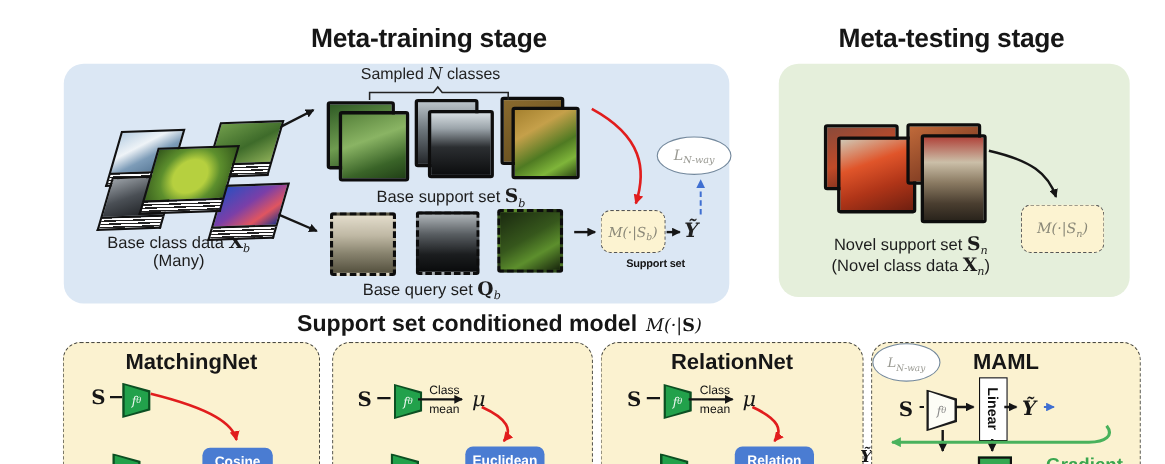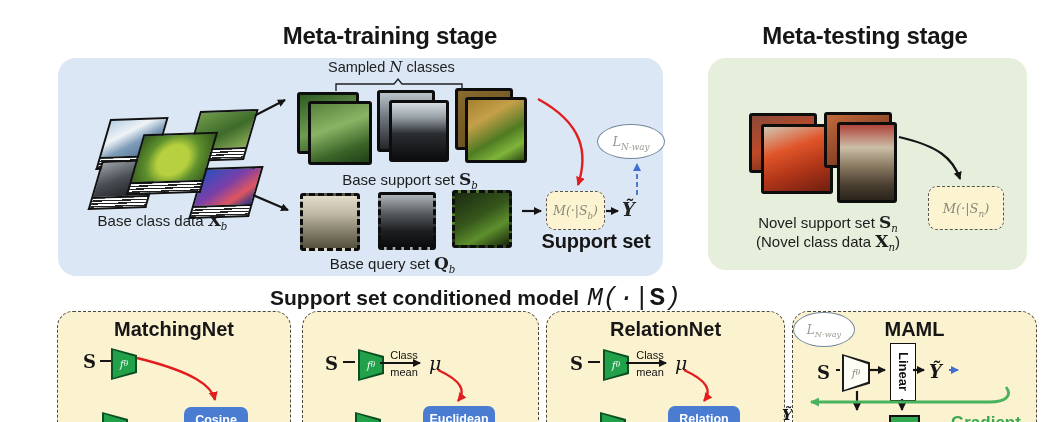--- a/index.html
+++ b/index.html
@@ -37,21 +37,21 @@
               background:repeating-linear-gradient(180deg,#fff 0 1.6px,#222 1.6px 2.9px);}
   .pt-sky{background:linear-gradient(150deg,#b9d0e4 0%,#eef3f7 35%,#7d9cb8 60%,#4a6b8a 100%);}
   .pt-bird{background:linear-gradient(150deg,#6f9c4a 0%,#3e6b2a 55%,#8cae57 100%);}
   .pt-wreath{background:radial-gradient(circle at 50% 55%,#b6d03f 0 35%,#5d8f2d 60%,#33571c 100%);}
   .pt-smoke{background:linear-gradient(160deg,#9aa0a6 0%,#4a4f55 45%,#17191c 100%);}
   .pt-nebula{background:linear-gradient(140deg,#2a4fc0 0%,#7a3fa8 45%,#e05560 75%,#26348a 100%);}
   
   .mbox{background:#fcf3d1;border:1.6px dashed #555;border-radius:9px;display:flex;
         align-items:center;justify-content:center;color:#8a8878;}
   .mbox .math{color:#8a8878;text-align:center;}
-  .caption{font-size:20px;font-weight:bold;line-height:16px;text-align:center;letter-spacing:-0.2px;}
+  .caption{font-size:10px;font-weight:bold;line-height:16px;text-align:center;letter-spacing:-0.2px;}
   .loss{background:#ffffff;border:1.5px solid #73889c;border-radius:50%;display:flex;
         align-items:center;justify-content:center;color:#9a9a93;}
   
   .bbox{position:absolute;top:311px;height:135px;background:#fbf2d0;border:1.6px dashed #4a4a42;
         border-radius:16px;box-sizing:border-box;}
   .bbox-title{position:absolute;top:6px;left:0;right:0;text-align:center;font-size:20px;font-weight:bold;}
   .trap{position:absolute;}
   .t-outer{position:absolute;inset:0;background:#0c4f22;clip-path:polygon(0 0,100% 22%,100% 78%,0 100%);}
   .t-inner{position:absolute;inset:2px;background:#22a14b;clip-path:polygon(0 0,100% 24%,100% 76%,0 100%);}
   .t-label{position:absolute;inset:0;display:flex;align-items:center;justify-content:center;
@@ -96,20 +96,21 @@
       <div class="pile-pages" style="width:60px;"></div>
   </div>
   <div class="pile" style="left:135px;top:133px;z-index:3;">
     <div class="pile-top pt-wreath" style="width:74px;height:50px;"></div>
       <div class="pile-pages" style="width:74px;"></div>
   </div>
 
   <div class="abs lbl" style="left:70px;top:210px;width:185px;">
     <span>Base class data </span><span class="sym">X</span><sub class="math">b</sub>
   </div>
+  <div class="abs lbl" style="left:70px;top:229px;width:185px;">(Many)</div>
 
   <div class="abs" style="left:328px;top:58px;font-size:14.5px;color:#222;">
     <span>Sampled </span><span class="math" style="font-size:15px;">N</span><span> classes</span>
   </div>
 
   <div class="photo img-sbird-b" style="left:297px;top:92px;width:62px;height:62px;"></div>
   <div class="photo img-sbird-f" style="left:308px;top:101px;width:64px;height:64px;"></div>
   <div class="photo img-dog-b" style="left:377px;top:90px;width:58px;height:62px;"></div>
   <div class="photo img-dog-f" style="left:389px;top:100px;width:60px;height:62px;"></div>
   <div class="photo img-snake-b" style="left:455px;top:88px;width:58px;height:62px;"></div>
@@ -149,21 +150,21 @@
   <div class="abs lbl" style="left:718px;top:231px;width:220px;">
     <span>(Novel class data </span><span class="sym">X</span><sub class="math">n</sub><span>)</span>
   </div>
 
   <div class="abs mbox" style="left:928px;top:186px;width:76px;height:44px;">
     <span class="math" style="font-size:13px;"><span>M(·|S</span><sub>n</sub><span>)</span></span>
   </div>
 
   <div class="abs" style="left:270px;top:283px;width:540px;display:flex;align-items:baseline;gap:8px;">
     <span style="font-size:21px;font-weight:bold;">Support set conditioned model</span>
-    <span class="math" style="font-size:26px;font-family:Liberation Mono, monospace;"><span>M(·|</span><span style="font-weight:bold;font-style:normal;">S</span><span>)</span></span>
+    <span class="math" style="font-size:16px;"><span>M(·|</span><span style="font-weight:bold;font-style:normal;">S</span><span>)</span></span>
   </div>
 
   <div class="bbox" style="left:57px;width:234px;">
     <div class="bbox-title">MatchingNet</div>
     <div class="abs sym" style="left:25px;top:39px;font-size:18px;">S</div>
     <div class="trap" style="left:53px;top:36px;width:26px;height:32px;">
       <div class="t-outer"></div>
         <div class="t-inner"></div>
       <div class="t-label math">
           <span>f</span>

